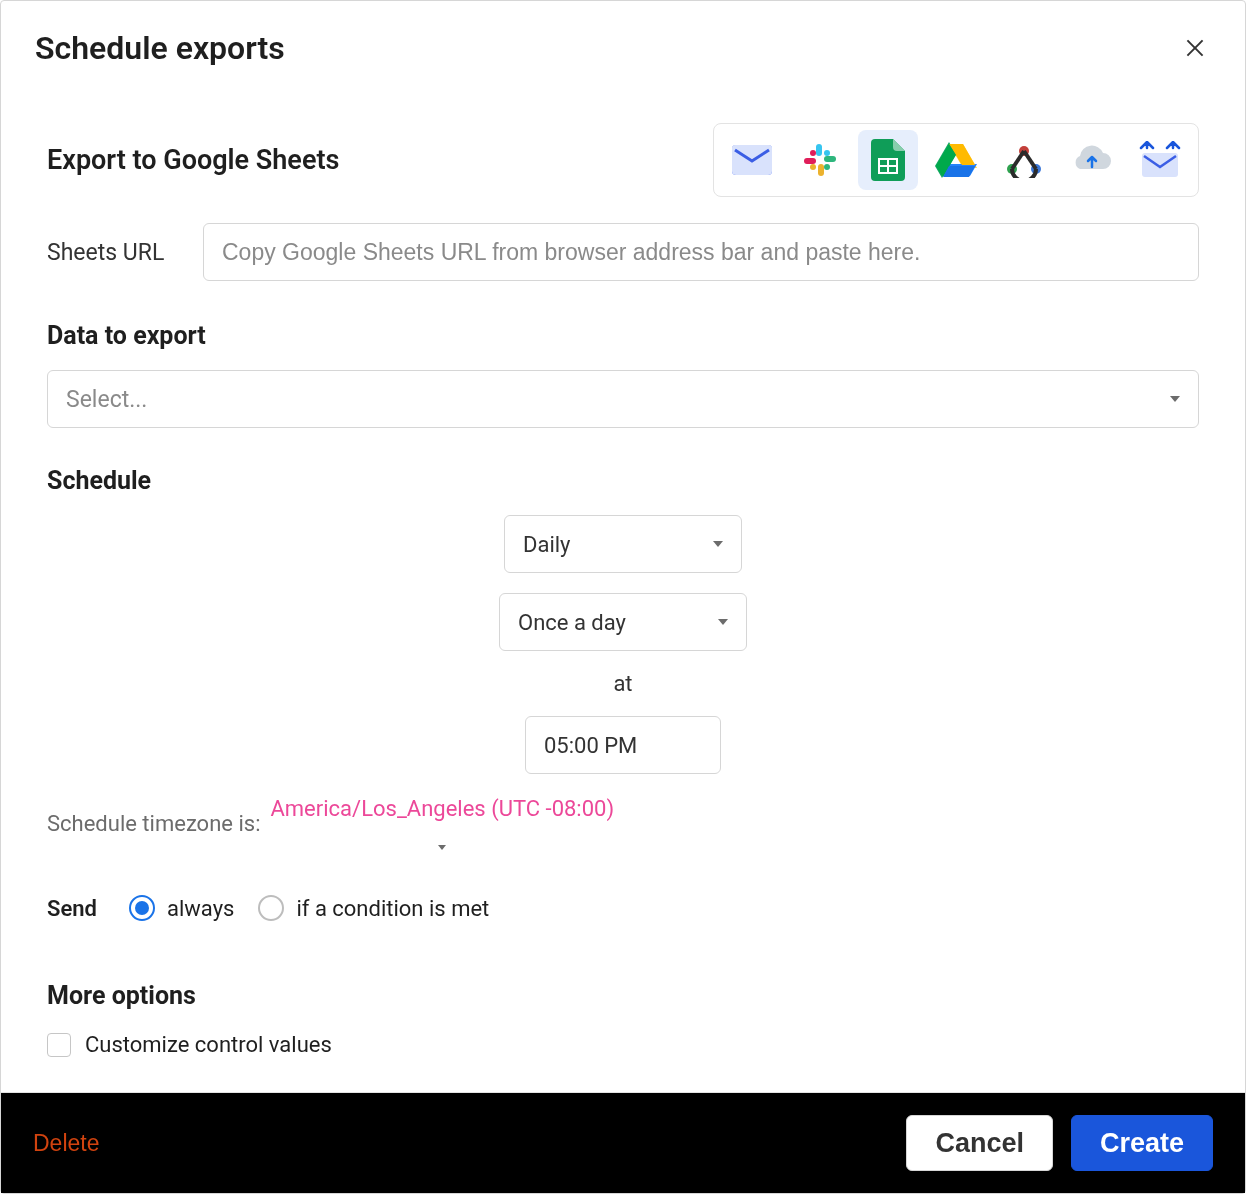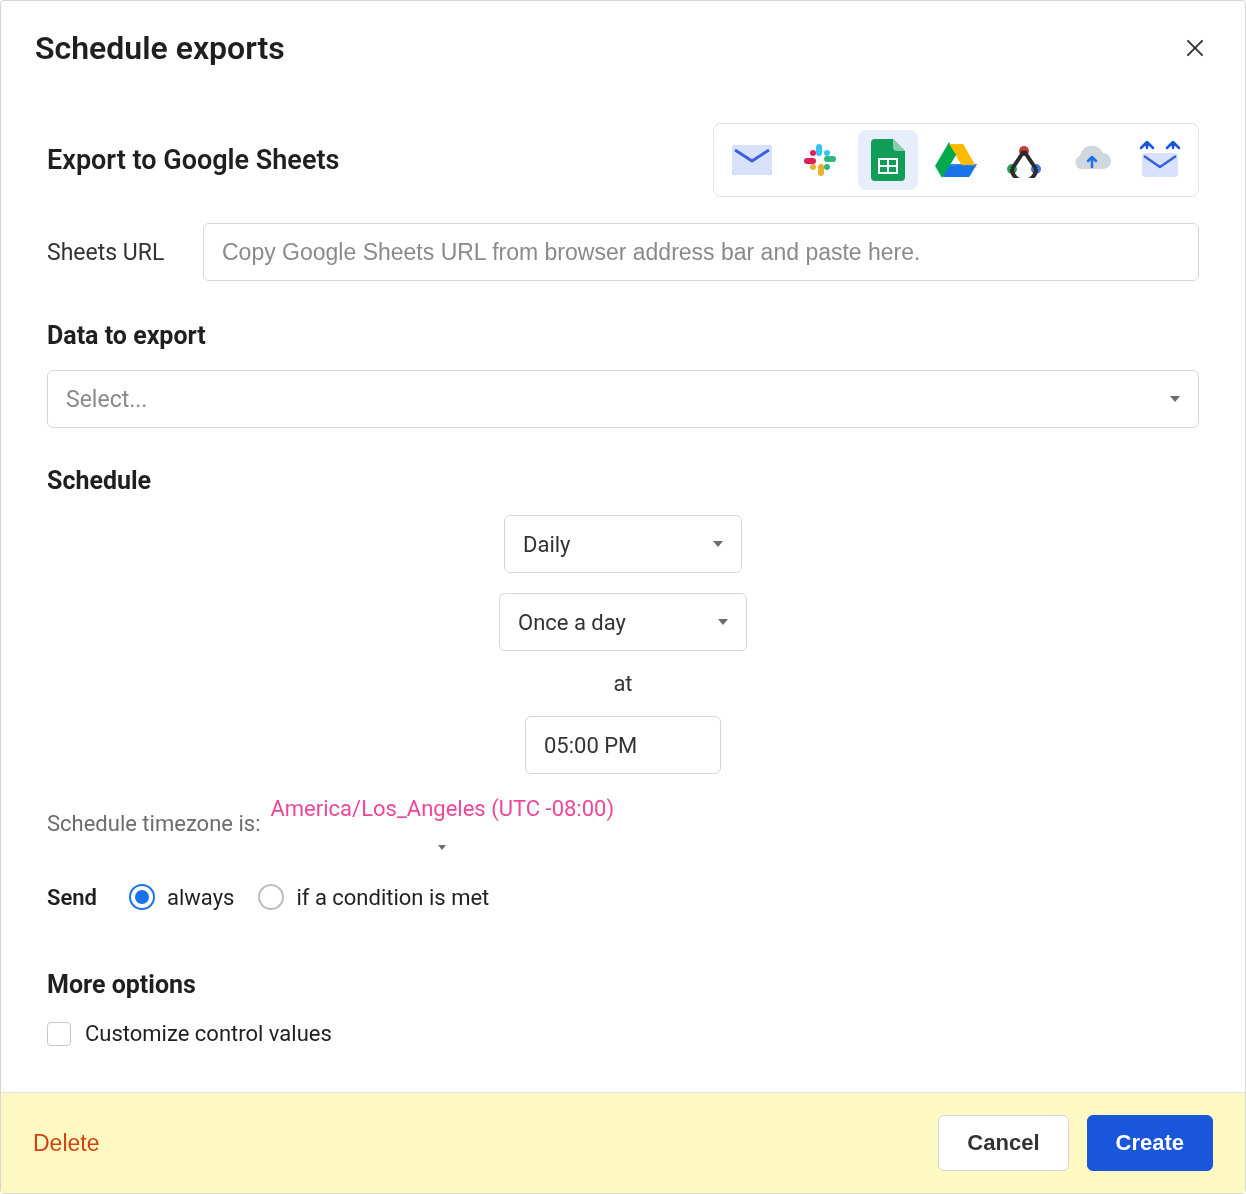--- a/index.html
+++ b/index.html
@@ -16,35 +16,35 @@
     .dest-item.selected { background: #e6eefc; }
     .field-row { display: flex; align-items: center; gap: 26px; margin-bottom: 40px;}
     .field-label { font-size: 23px; color: #333; min-width: 130px; }
     .input-text { flex: 1; border: 1px solid #d6d6d6; border-radius: 6px; height: 58px; padding: 12px 18px; font-size: 23px; color:#333; }
     .input-text::placeholder { color: #8a8a8a; }
     .section-heading { font-size: 25px; font-weight: 700; margin: 18px 0 20px 0; }
     .select-box { border:1px solid #d6d6d6; border-radius:6px; height:58px; width:100%; display:flex; align-items:center; justify-content:space-between; padding:0 18px; color:#8a8a8a; font-size:23px; cursor:pointer; margin-bottom: 38px;}
     .select-small { border:1px solid #d6d6d6; border-radius:6px; height:58px; display:flex; align-items:center; justify-content:space-between; padding:0 18px; font-size:22px; cursor:pointer; color:#333;}
     .freq-row { display:flex; align-items:center; gap:20px; margin-bottom:22px;flex-direction:column;}
     .at-label { font-size:22px; color:#333; }
-    .tz-row { font-size:22px; color:#6c6c6c; display:flex; align-items:center; gap:10px; margin-bottom:34px;}
+    .tz-row { font-size:22px; color:#6c6c6c; display:flex; align-items:center; gap:10px; margin-bottom:45px;}
     .tz-link { color:#ec4899; display:flex; align-items:center; gap:24px; cursor:pointer;flex-direction:column;}
     .send-row { display:flex; align-items:center; gap:24px; font-size:22px; margin-bottom: 60px;}
     .send-label { font-weight:600; min-width:58px;}
     .radio-wrap { display:flex; align-items:center; gap:12px; cursor:pointer;}
     .radio { width:26px; height:26px; border:2px solid #1a73e8; border-radius:50%; display:flex; align-items:center; justify-content:center;}
     .radio.unselected { border-color:#bdbdbd; }
     .radio .dot { width:14px; height:14px; background:#1a73e8; border-radius:50%; }
     .more-heading { font-size:25px; font-weight:700; margin-bottom:22px;}
     .checkbox-row { display:flex; align-items:center; gap:14px; font-size:22px;}
     .checkbox { width:24px; height:24px; border:1.5px solid #c6c6c6; border-radius:4px; cursor:pointer;}
-    .footer { border-top:1px solid #e2e2e2; background:#fef9c3; display:flex; align-items:center; justify-content:space-between; padding:22px 32px; }
+    .footer { border-top:1px solid #e2e2e2; background:#000000; display:flex; align-items:center; justify-content:space-between; padding:22px 32px; }
     .delete-btn { color:#d1430f; font-size:23px; cursor:pointer; background:none; border:none; padding:10px 0;}
     .footer-right { display:flex; gap:18px;}
-    .btn { height:56px; padding:0 28px; border-radius:6px; font-size:22px; font-weight:600; cursor:pointer; display:flex; align-items:center;}
+    .btn { height:56px; padding:0 28px; border-radius:6px; font-size:27px; font-weight:600; cursor:pointer; display:flex; align-items:center;}
     .btn-secondary { background:#fff; border:1px solid #d6d6d6; color:#333;}
     .btn-primary { background:#1a56db; border:1px solid #1a56db; color:#fff;}
     .caret { width:0; height:0; border-left:5px solid transparent; border-right:5px solid transparent; border-top:6px solid #6c6c6c; }
     .caret-sm { width:0; height:0; border-left:4px solid transparent; border-right:4px solid transparent; border-top:5px solid #6c6c6c; }
   </style>
 </head>
 <body>
 
 <div class="container">
 

